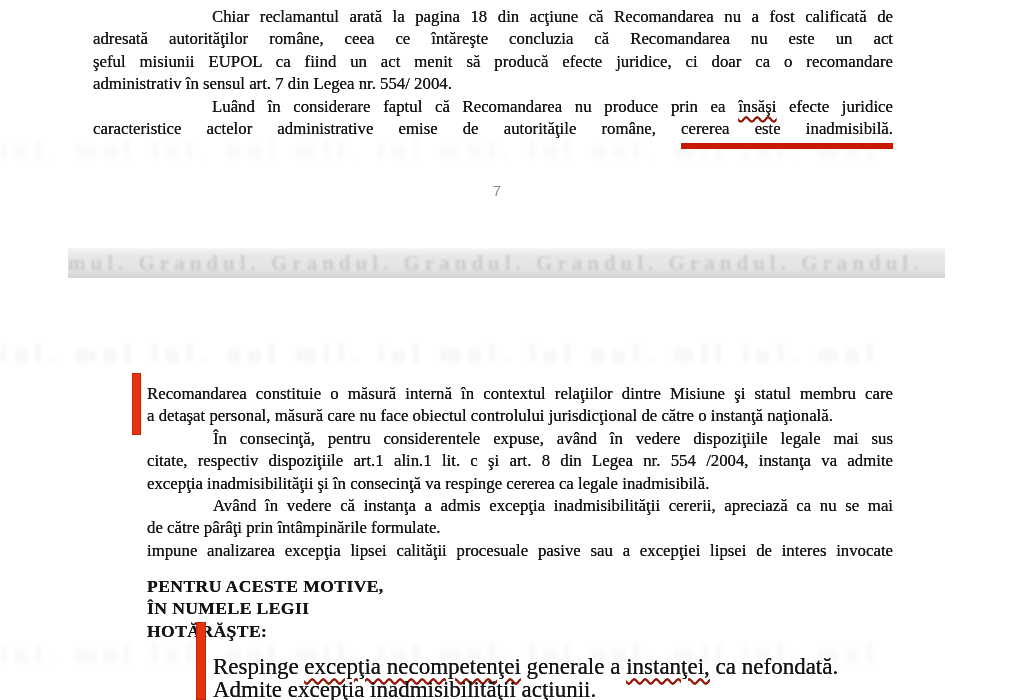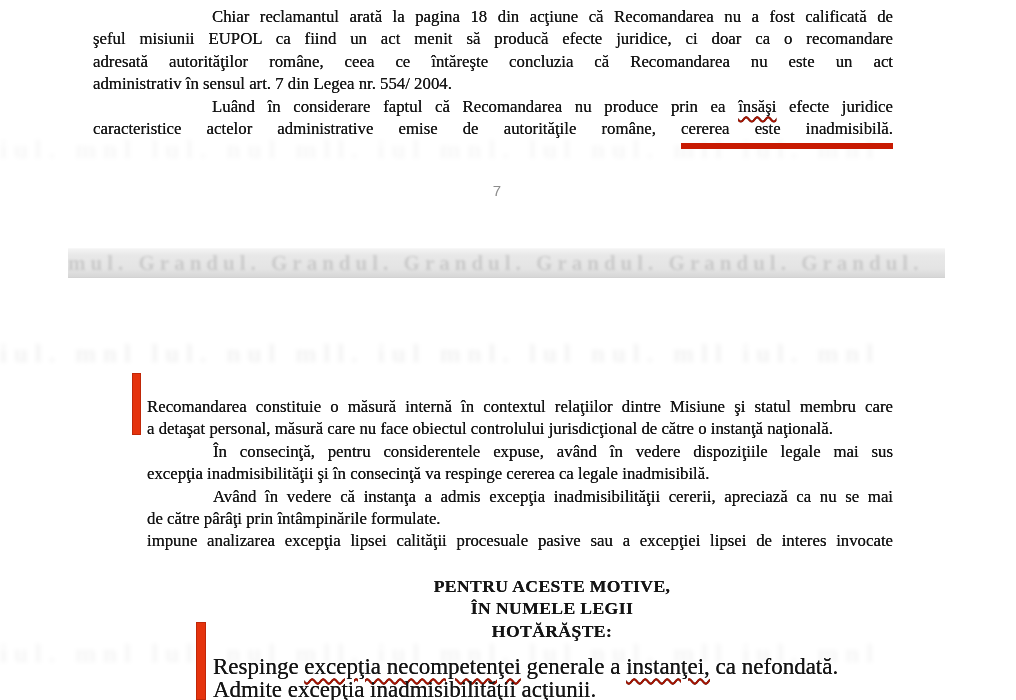--- a/index.html
+++ b/index.html
@@ -8,27 +8,27 @@
     font-family:"Liberation Serif","DejaVu Serif",serif;color:#151515;
     position:relative;
   }
   .abs{position:absolute;}
   
   .line{height:22.4px;line-height:22.4px;font-size:16.8px;text-shadow:0 0 .5px currentColor;}
   .j{text-align:justify;text-align-last:justify;}
   .l{text-align:left;white-space:nowrap;}
   #p1{left:93px;top:6px;width:800px;z-index:2;}
   #p1 .ind{text-indent:119px;}
-  #p2{left:147px;top:396px;width:746px;z-index:2;}
+  #p2{left:147px;top:383px;width:746px;z-index:2;}
   #p2 .ind{text-indent:66px;}
   #rulings{left:147px;top:656px;width:770px;z-index:2;}
   #rulings .ind{text-indent:66px;}
   #rulings .line{height:22.9px;line-height:22.9px;font-size:23px;}
   
-  #headings{left:147px;top:575px;width:810px;text-align:center;font-weight:bold;z-index:2;}
+  #headings{left:147px;top:575px;width:810px;text-align:left;font-weight:bold;z-index:2;}
   .hline{height:22.3px;line-height:22.3px;font-size:17.6px;letter-spacing:.4px;text-shadow:0 0 .6px currentColor;}
   
   .redbar{position:absolute;background:#e5330d;box-shadow:inset 0 0 0 1px rgba(160,30,5,.55);z-index:3;}
   #bar1{left:132px;top:373px;width:9px;height:62px;}
   #bar2{left:196px;top:622px;width:10px;height:78px;}
   .redline{border-bottom:6px solid #c81a02;padding-bottom:5px;}
   .squiggle{text-decoration:underline wavy #a81200 2px;text-underline-offset:4px;}
   
   #pagenum{left:467px;top:182px;width:60px;text-align:center;color:#8c8c8c;
     font-size:15px;font-family:"Liberation Sans","DejaVu Sans",sans-serif;z-index:2;}
@@ -48,22 +48,22 @@
 </head>
 <body>
 
 <div class="abs bleedrow" id="bleed1">iul.  mnl  lul.  nul  mll.  iul  mnl.  lul  nul.  mll  iul.  mnl</div>
 <div class="abs bleedrow" id="bleed2">iul.  mnl  lul.  nul  mll.  iul  mnl.  lul  nul.  mll  iul.  mnl</div>
 <div class="abs bleedrow" id="bleed3">iul.  mnl  lul.  nul  mll.  iul  mnl.  lul  nul.  mll  iul.  mnl</div>
 
 <div class="abs" id="p1">
   <div>
       <div class="line j ind">Chiar reclamantul arată la pagina 18 din acţiune că Recomandarea nu a fost calificată de</div>
+      <div class="line j">adresată autorităţilor române, ceea ce întăreşte concluzia că Recomandarea nu este un act</div>
       <div class="line j">şeful misiunii EUPOL ca fiind un act menit să producă efecte juridice, ci doar ca o recomandare</div>
-      <div class="line j">adresată autorităţilor române, ceea ce întăreşte concluzia că Recomandarea nu este un act</div>
       <div class="line l">administrativ în sensul art. 7 din Legea nr. 554/ 2004.</div>
     </div>
   <div>
       <div class="line j ind">Luând în considerare faptul că Recomandarea nu produce prin ea <span class="squiggle">însăşi</span> efecte juridice</div>
       <div class="line j">caracteristice actelor administrative emise de autorităţile române, <span class="redline">cererea este inadmisibilă.</span></div>
     </div>
 </div>
 
 <div class="abs" id="pagenum">7</div>
 
@@ -74,20 +74,21 @@
 <div class="redbar" id="bar1"></div>
 <div class="redbar" id="bar2"></div>
 
 <div class="abs" id="p2">
   <div>
       <div class="line j">Recomandarea constituie o măsură internă în contextul relaţiilor dintre Misiune şi statul membru care</div>
       <div class="line l">a detaşat personal, măsură care nu face obiectul controlului jurisdicţional de către o instanţă naţională.</div>
     </div>
   <div>
       <div class="line j ind">În consecinţă, pentru considerentele expuse, având în vedere dispoziţiile legale mai sus</div>
+      <div class="line j">citate, respectiv dispoziţiile art.1 alin.1 lit. c şi art. 8 din Legea nr. 554 /2004, instanţa va admite</div>
       <div class="line l">excepţia inadmisibilităţii şi în consecinţă va respinge cererea ca legale inadmisibilă.</div>
     </div>
   <div>
       <div class="line j ind">Având în vedere că instanţa a admis excepţia inadmisibilităţii cererii, apreciază ca nu se mai</div>
       <div class="line l">de către pârâţi prin întâmpinările formulate.</div>
       <div class="line j">impune analizarea excepţia lipsei calităţii procesuale pasive sau a excepţiei lipsei de interes invocate</div>
     </div>
 </div>
 
 <div class="abs" id="headings">

